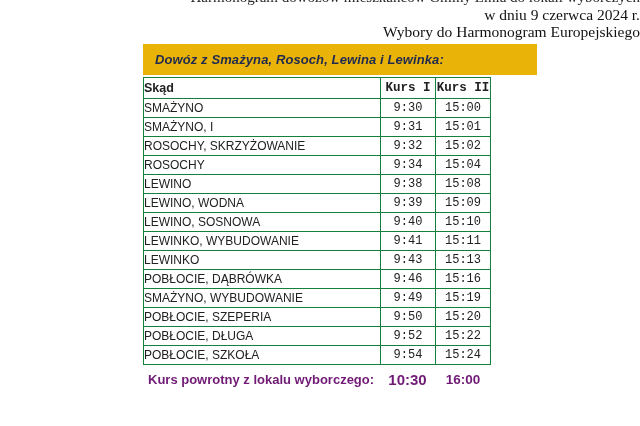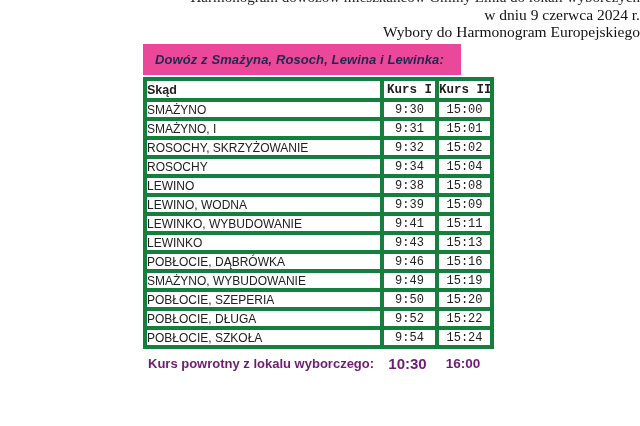--- a/index.html
+++ b/index.html
@@ -37,23 +37,23 @@
   
   .content {
     position: absolute;
     left: 143px;
     top: 44px;
     width: 370px;
   }
 
   
   .banner {
-    width: 318px;
+    width: 394px;
     height: 31px;
-    background: #ec4899;
+    background: #eab308;
     display: flex;
     align-items: center;
     padding-left: 12px;
     margin-bottom: 2px;
   }
   .banner-title {
     font-size: 13px;
     font-weight: bold;
     font-style: italic;
     color: #1e2a50;
@@ -63,21 +63,21 @@
   
   table.timetable {
     border-collapse: collapse;
     table-layout: fixed;
     width: 348px;
     font-size: 12px;
     color: #212121;
   }
   table.timetable th,
   table.timetable td {
-    border: 4px solid #15803d;
+    border: 1px solid #15803d;
     height: 19px;
     padding: 0;
     white-space: nowrap;
     overflow: hidden;
   }
   table.timetable th { height: 21px; font-size: 12.5px; }
   .col-stop  { width: 237px; text-align: left; padding-left: 6px; }
   .col-time  { width: 55px;  text-align: center; font-family: Liberation Mono, monospace; }
   th.col-stop, th.col-time { font-weight: bold; }
 
@@ -149,20 +149,25 @@
           <td class="col-stop">LEWINO</td>
           <td class="col-time">9:38</td>
           <td class="col-time">15:08</td>
         </tr>
         <tr>
           <td class="col-stop">LEWINO, WODNA</td>
           <td class="col-time">9:39</td>
           <td class="col-time">15:09</td>
         </tr>
         <tr>
+          <td class="col-stop">LEWINO, SOSNOWA</td>
+          <td class="col-time">9:40</td>
+          <td class="col-time">15:10</td>
+        </tr>
+        <tr>
           <td class="col-stop">LEWINKO, WYBUDOWANIE</td>
           <td class="col-time">9:41</td>
           <td class="col-time">15:11</td>
         </tr>
         <tr>
           <td class="col-stop">LEWINKO</td>
           <td class="col-time">9:43</td>
           <td class="col-time">15:13</td>
         </tr>
         <tr>

